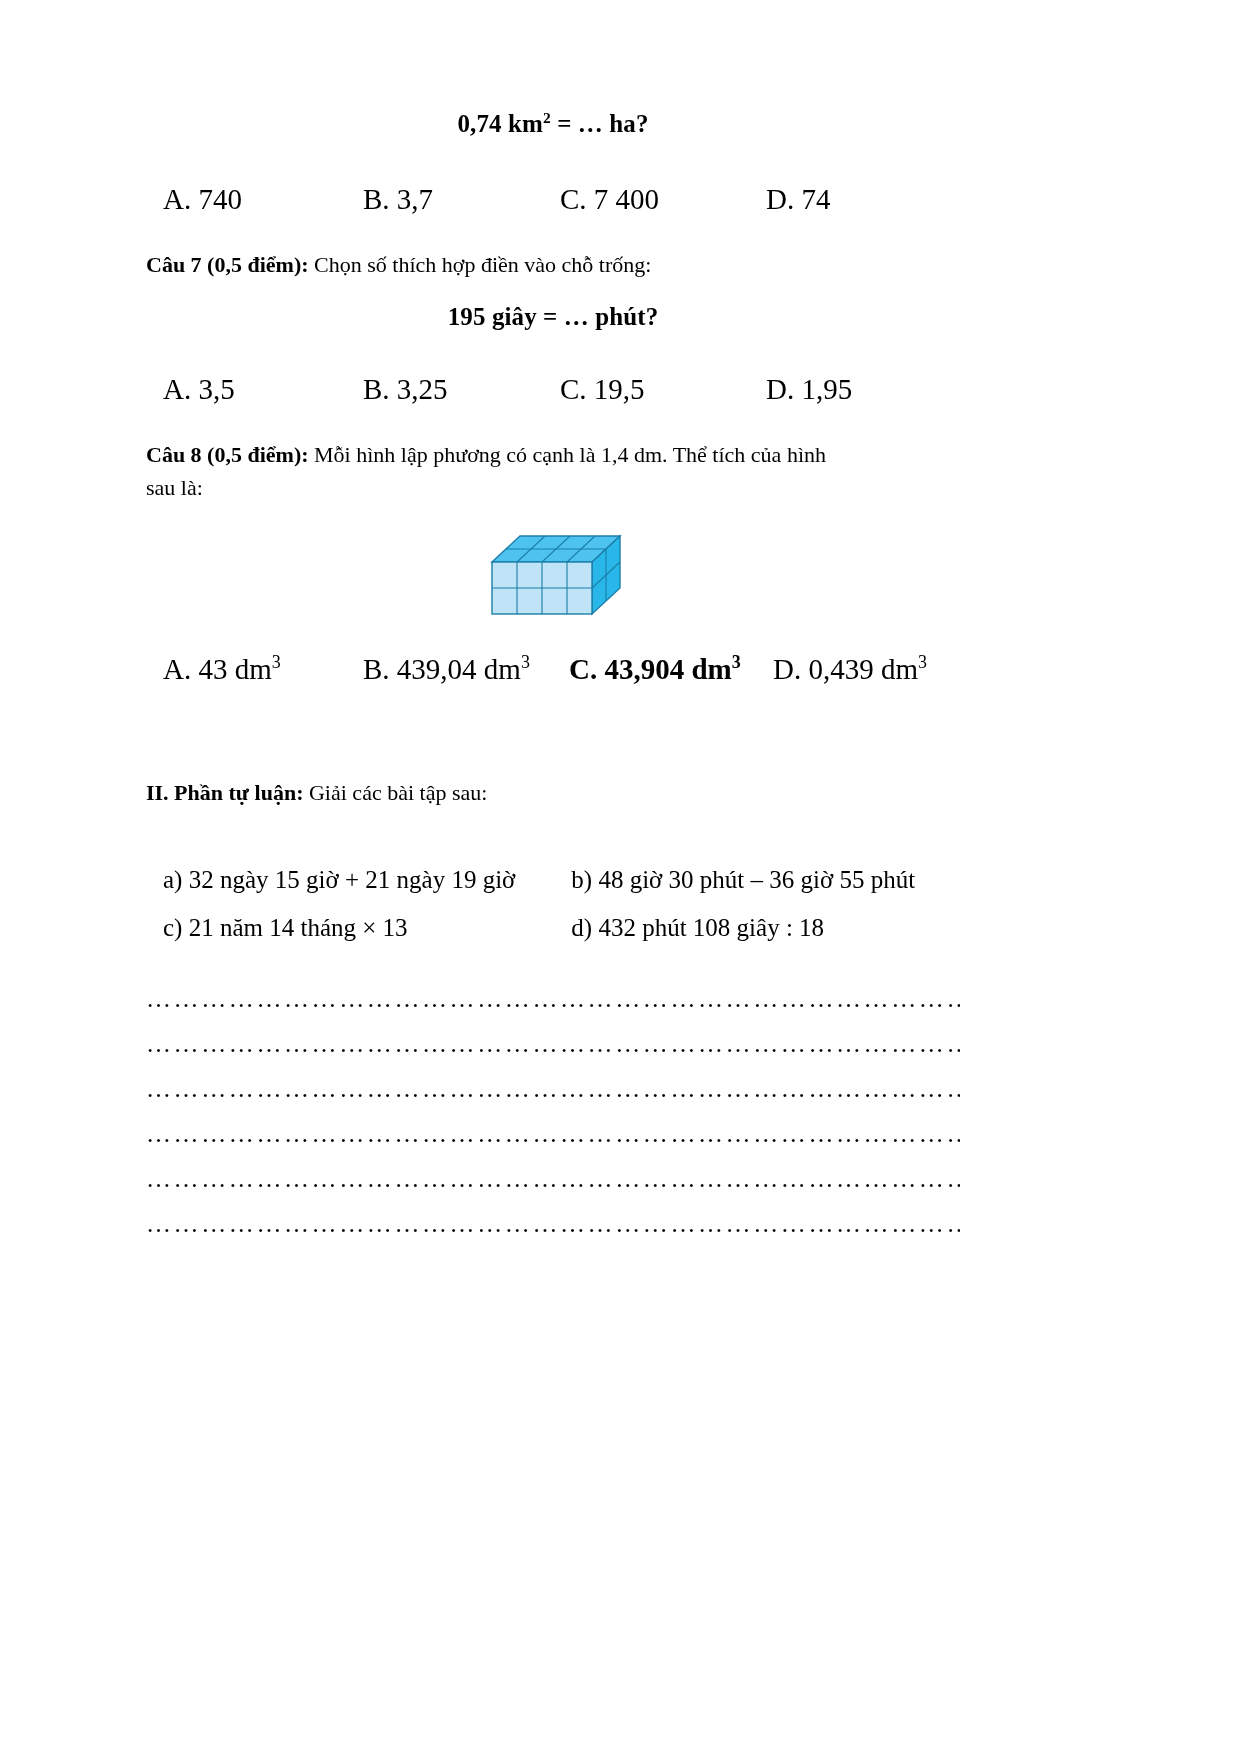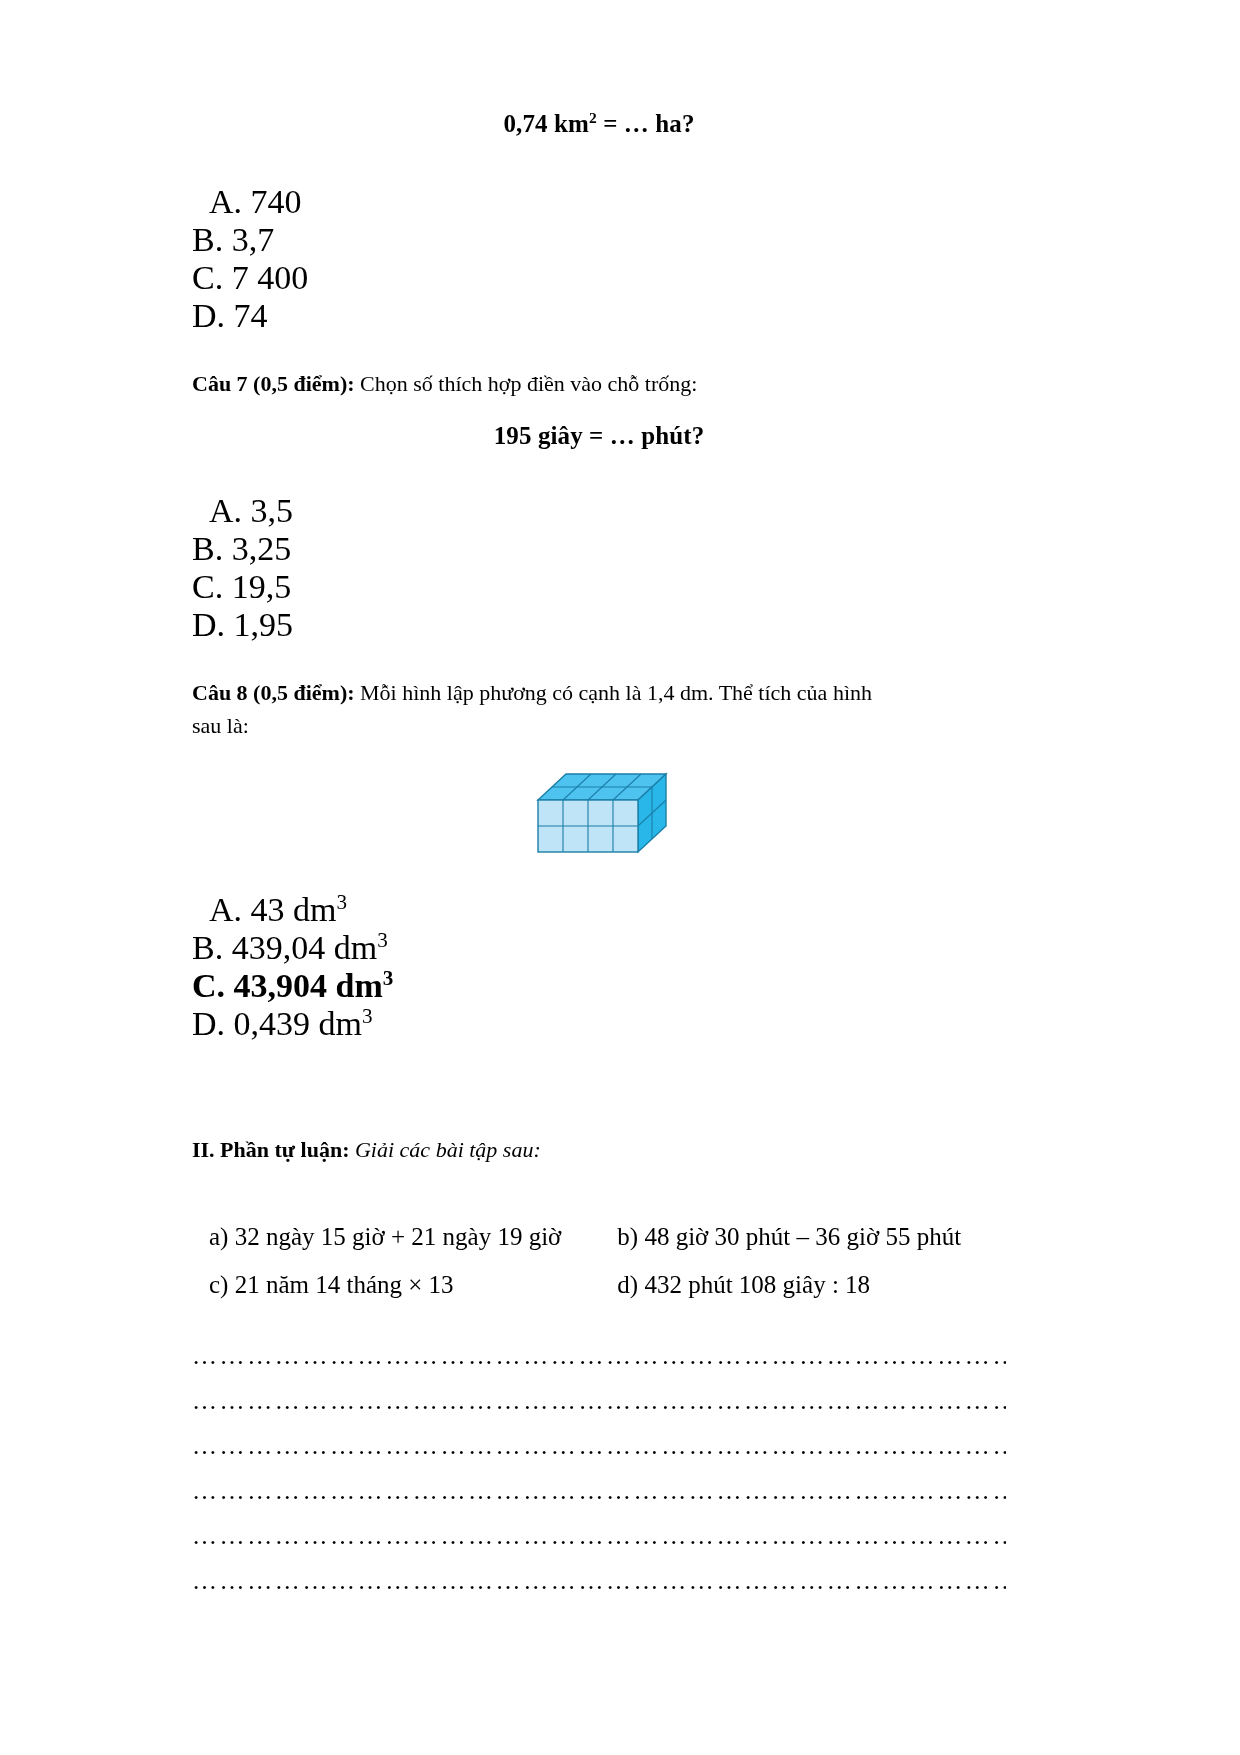--- a/index.html
+++ b/index.html
@@ -19,49 +19,46 @@
     position: absolute;
     left: 0; top: 0;
     width: 1240px;
     height: 1755px;
   }
   .content {
     position: absolute;
     left: 146px;
     top: 0;
     width: 814px;
-    margin-left: 46px;
   }
 
   
   .centered-eq {
     text-align: center;
     font-weight: bold;
     font-size: 25px;
     letter-spacing: 0.1px;
   }
   .q-line {
     font-size: 22px;
     line-height: 1.5;
   }
   .q-label {
     font-weight: bold;
   }
   .q-body {
     font-weight: normal;
   }
   .italic {
-    font-style: italic;
   }
 
   
   .options {
     display: flex;
-    font-size: 34px;
-    flex-direction: column;
+    font-size: 29px;
   }
   .options .opt {
     white-space: nowrap;
   }
   .opt sup {
     font-size: 0.62em;
     vertical-align: super;
     line-height: 0;
   }
   sup.sq {

